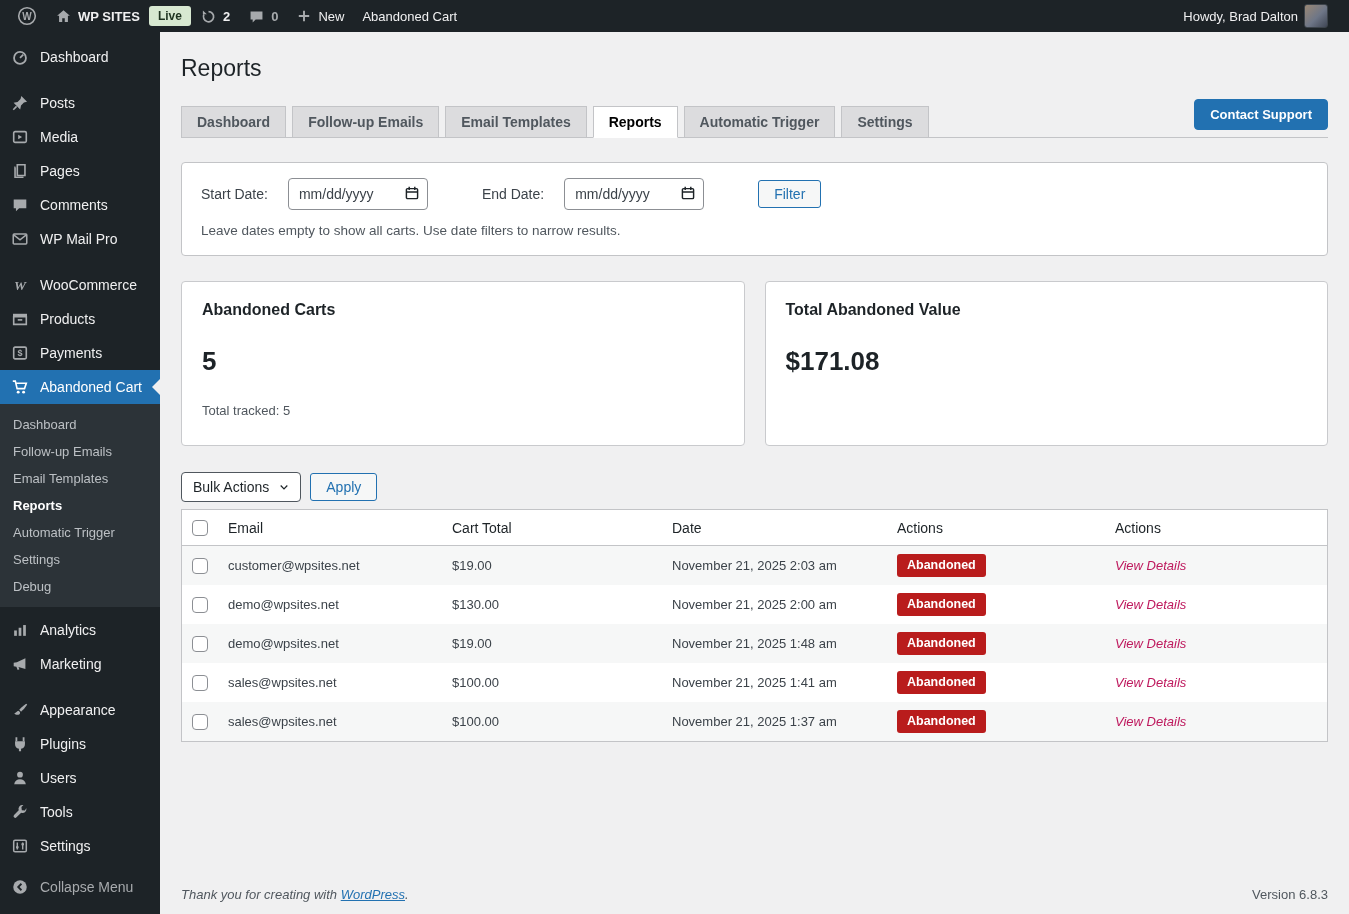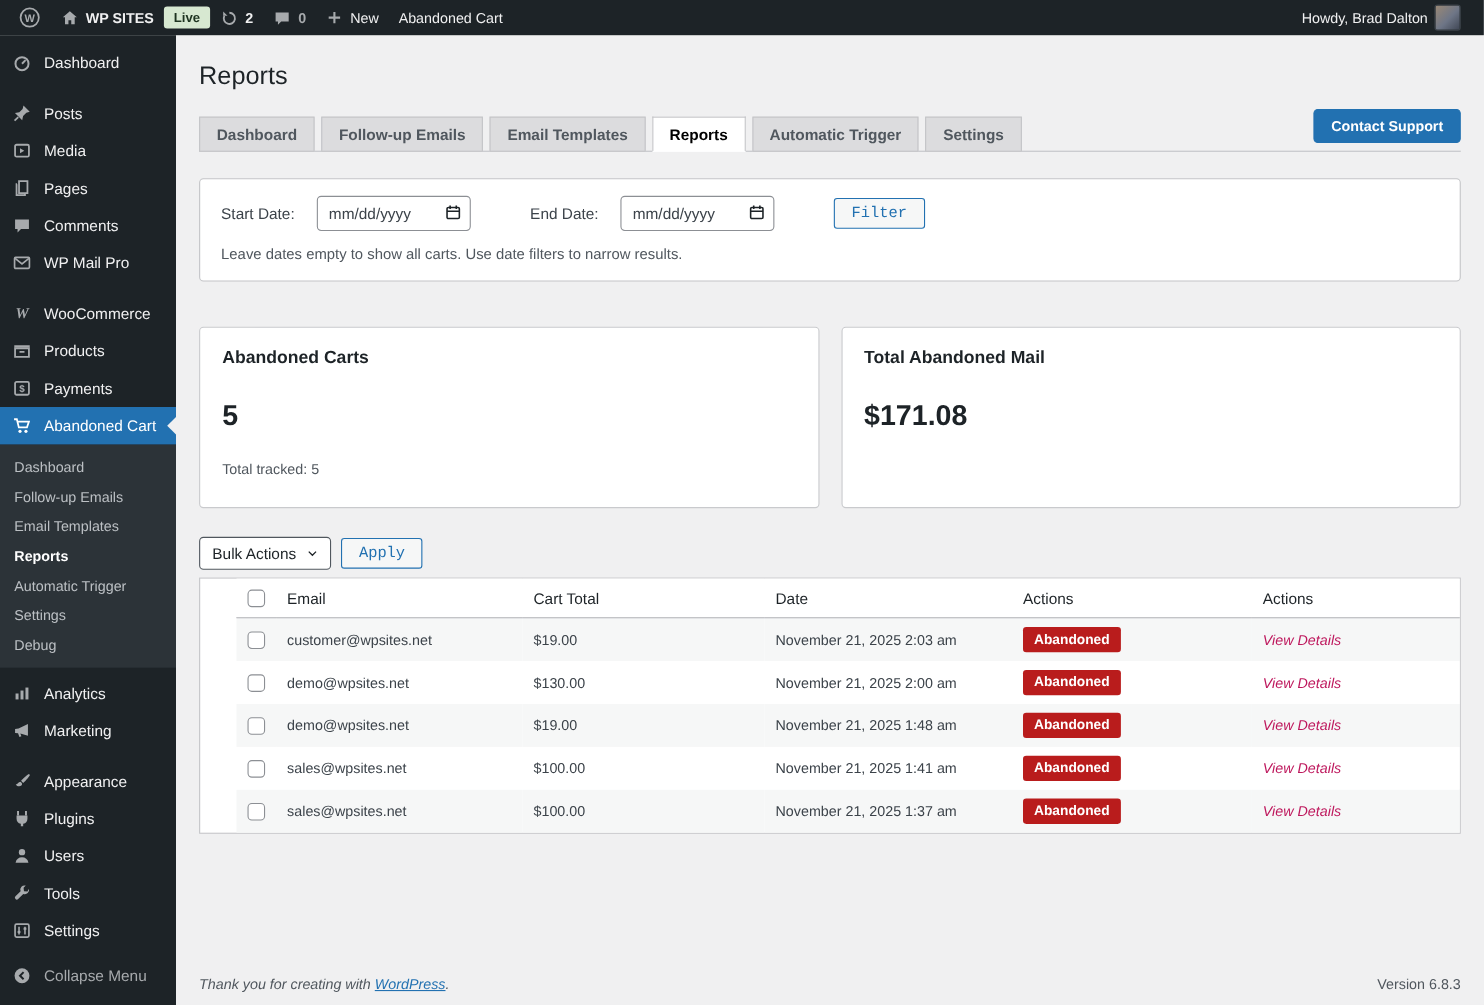--- a/index.html
+++ b/index.html
@@ -85,41 +85,41 @@
     width:140px; height:32px; border:1px solid #8c8f94; border-radius:4px;
     padding:4px 20px 4px 10px; font-size:14px; color:#50575e; background:#fff;
     font-family:"Liberation Sans","DejaVu Sans",sans-serif;
   }
   .date-input::placeholder { color:#3c434a; opacity:1; }
   .cal-ico { position:absolute; right:8px; top:7px; color:#1d2327; pointer-events:none; }
   .gap24 { width:14px; }
   .btn-secondary {
     background:#f6f7f7; color:#2271b1; border:1px solid #2271b1; border-radius:3px;
     padding:5px 15px; font-size:14px; cursor:pointer;
-    font-family:Liberation Mono, monospace;
+    font-family:Liberation Sans, sans-serif;
   }
   .filter-help { margin-top:13px; font-size:13.5px; color:#50575e; }
 
-  .cards-row { display:flex; gap:20px; margin-top:41px; }
+  .cards-row { display:flex; gap:20px; margin-top:25px; }
   .sum-card {
     flex:1; background:#fff; border:1px solid #c9cacd; border-radius:4px;
     padding:19px 20px; height:165px;
   }
   .sum-title { font-size:16px; font-weight:700; color:#1d2327; }
   .sum-value { font-size:26px; font-weight:700; color:#1d2327; margin-top:27px; }
   .sum-sub { font-size:13px; color:#50575e; margin-top:26px; }
 
   .bulk-row { display:flex; align-items:center; gap:9px; margin-top:26px; }
   .bulk-select {
     display:inline-flex; align-items:center; gap:9px; background:#fff;
     border:1px solid #50575e; border-radius:4px; padding:5px 10px 5px 11px;
     font-size:14px; color:#1d2327; cursor:pointer; height:30px;
   }
 
-  .table-wrap { background:#fff; border:1px solid #c3c4c7; margin-top:7px;padding-left:33px; }
+  .table-wrap { background:#fff; border:1px solid #c3c4c7; margin-top:7px; }
   table { width:100%; border-collapse:collapse; }
   th {
     text-align:left; font-weight:400; font-size:14px; color:#1d2327;
     padding:9px 10px; border-bottom:1px solid #c3c4c7; background:#fff;
   }
   td { padding:8px 10px; font-size:13px; color:#3c434a; }
   tbody tr:nth-child(odd) { background:#f6f7f7; }
   tbody tr:nth-child(even) { background:#fff; }
   .col-cb { width:36px; }
   .col-email { width:224px; }
@@ -423,21 +423,21 @@
       <div class="filter-help">Leave dates empty to show all carts. Use date filters to narrow results.</div>
     </div>
 
     <div class="cards-row">
       <div class="sum-card">
         <div class="sum-title">Abandoned Carts</div>
         <div class="sum-value">5</div>
         <div class="sum-sub">Total tracked: 5</div>
       </div>
       <div class="sum-card">
-        <div class="sum-title">Total Abandoned Mail</div>
+        <div class="sum-title">Total Abandoned Value</div>
         <div class="sum-value">$171.08</div>
       </div>
     </div>
 
     <div class="bulk-row">
       <div class="bulk-select">
         <span>Bulk Actions</span>
         <span>
             <svg width="12" height="12" viewBox="0 0 20 20">
               <path d="M4.5 7.5 10 13l5.5-5.5" fill="none" stroke="currentColor" stroke-width="2"></path>

